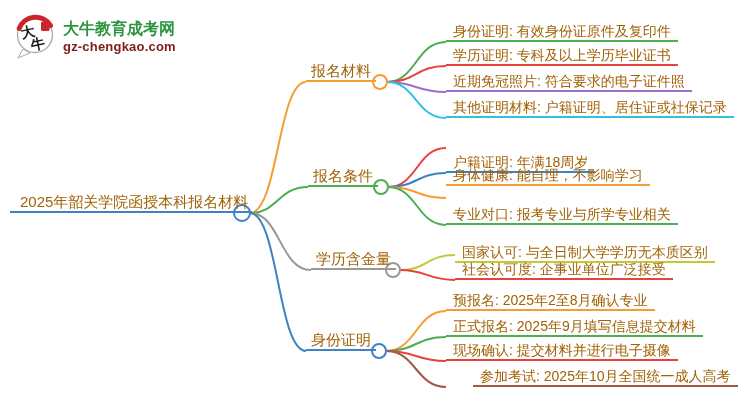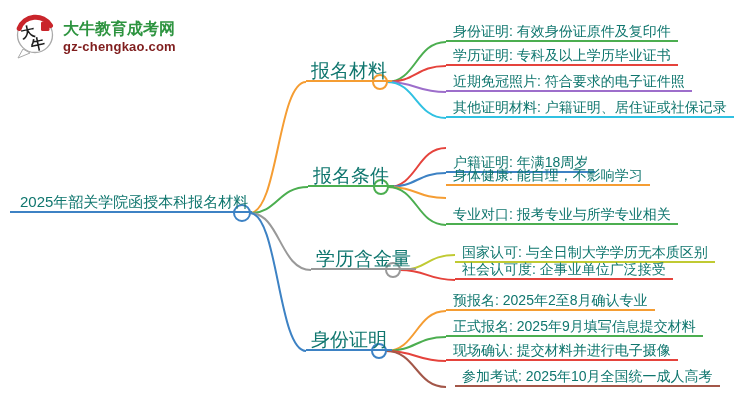--- a/index.html
+++ b/index.html
@@ -4,25 +4,25 @@
 <style>
   html,body { margin:0; padding:0; }
   body {
     width:750px; height:410px; background:#ffffff; position:relative; overflow:hidden;
     font-family:"Liberation Sans","DejaVu Sans",sans-serif;
   }
   #stage { position:absolute; left:0; top:0; width:750px; height:410px; }
   svg.connectors { position:absolute; left:0; top:0; }
 
   .node-label {
-    position:absolute; white-space:nowrap; color:#0f766e;
+    position:absolute; white-space:nowrap; color:#a16207;
     border-bottom:2px solid #cccccc;
   }
   .root-label  { font-size:15px; line-height:19px; padding:0 4px 0 10px; }
-  .branch-label{ font-size:19px; line-height:19px; padding:0 5px; }
+  .branch-label{ font-size:15px; line-height:19px; padding:0 5px; }
   .leaf-label  { font-size:14px; line-height:18px; padding:0 7px; }
 
   .brand { position:absolute; left:14px; top:12px; display:flex; align-items:center; gap:7px; }
   .brand-text { display:flex; flex-direction:column; justify-content:center; }
   .brand-title  { color:#2e9440; font-weight:bold; font-size:16px; line-height:21px; }
   .brand-domain { color:#7f1d1d; font-weight:bold; font-size:13px; line-height:15px; letter-spacing:.2px; }
 </style>
 </head>
 <body>
 
@@ -93,15 +93,15 @@
   <div class="node-label leaf-label" style="left: 446px; top: 153px; border-bottom-color: rgb(61, 130, 196);">户籍证明: 年满18周岁</div>
   <div class="node-label leaf-label" style="left: 446px; top: 166px; border-bottom-color: rgb(245, 157, 51);">身体健康: 能自理，不影响学习</div>
   <div class="node-label leaf-label" style="left: 446px; top: 205px; border-bottom-color: rgb(76, 174, 80);">专业对口: 报考专业与所学专业相关</div>
 
   <div class="node-label leaf-label" style="left: 455px; top: 235px; border-bottom-color: rgb(192, 202, 51); margin-top: 8px;">国家认可: 与全日制大学学历无本质区别</div>
   <div class="node-label leaf-label" style="left: 455px; top: 260px; border-bottom-color: rgb(229, 67, 60);">社会认可度: 企事业单位广泛接受</div>
 
   <div class="node-label leaf-label" style="left: 446px; top: 291px; border-bottom-color: rgb(245, 157, 51);">预报名: 2025年2至8月确认专业</div>
   <div class="node-label leaf-label" style="left: 446px; top: 317px; border-bottom-color: rgb(76, 174, 80);">正式报名: 2025年9月填写信息提交材料</div>
   <div class="node-label leaf-label" style="left: 446px; top: 341px; border-bottom-color: rgb(229, 67, 60);">现场确认: 提交材料并进行电子摄像</div>
-  <div class="node-label leaf-label" style="left: 455px; top: 367px; border-bottom-color: rgb(163, 87, 73);">参加考试: 2025年10月全国统一成人高考</div>
+  <div class="node-label leaf-label" style="left: 473px; top: 367px; border-bottom-color: rgb(163, 87, 73);">参加考试: 2025年10月全国统一成人高考</div>
 
 </div>
 
 </body></html>

